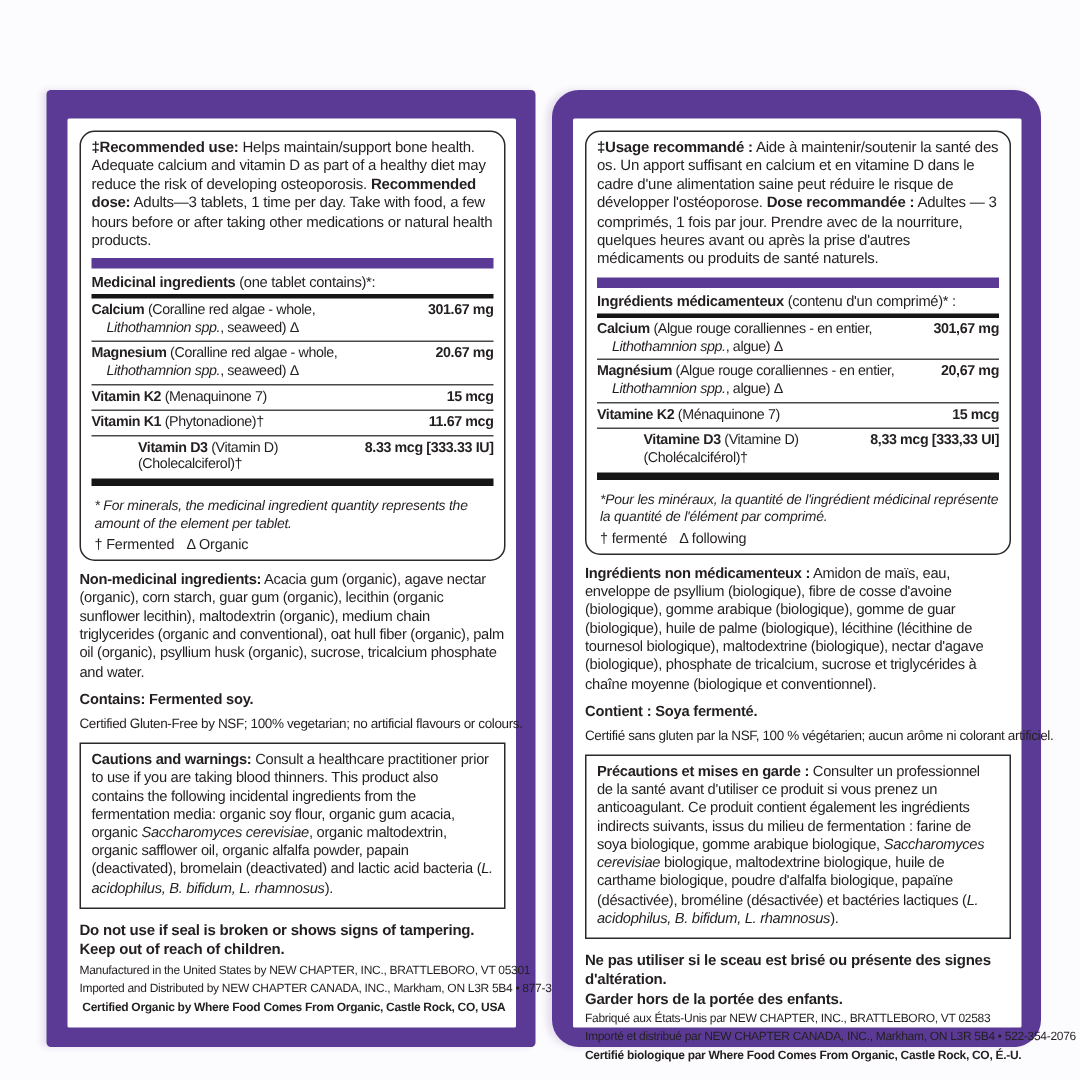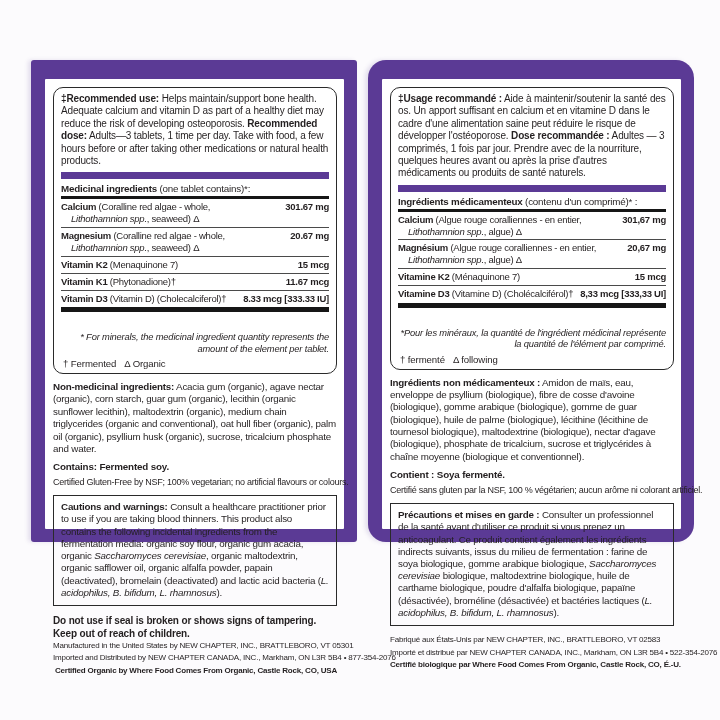--- a/index.html
+++ b/index.html
@@ -7,21 +7,21 @@
     width:720px;height:720px;
     background:#fcfbfd;
     font-family:"Liberation Sans","DejaVu Sans",sans-serif;
     color:#231f20;
     position:relative;
     overflow:hidden;
   }
   .panel{
     position:absolute;
     top:60px;
-    width:326px;height:482px;
+    width:326px;height:638px;
     background:#5b3a95;
     border-radius:3px;
     box-sizing:border-box;
     padding:19px 13px 13px 14px;
     box-shadow:-3px 0 4px rgba(90,60,150,0.15);
   }
   .panel.left{left:31px;}
   .panel.right{left:368px;border-radius:18px;}
   .inner{
     background:#ffffff;
@@ -47,27 +47,27 @@
     font-size:9.8px;letter-spacing:-0.2px;padding:1px 0 2px 0;
   }
   .bar-3{height:3px;background:#161616;}
   .bar-5{height:5px;background:#161616;margin-top:1px;}
   .row{
     display:flex;justify-content:space-between;align-items:flex-start;
     border-bottom:1px solid #4a4a4a;
     padding:2px 0 2px 0;
     font-size:9.5px;line-height:1.25;letter-spacing:-0.25px;
   }
-  .row:last-of-type{border-bottom:none;}
+  .row:last-of-type{border-bottom:none;margin-left:31px;}
   .row .name{flex:1 1 auto;}
   .row .val{flex:0 0 auto;font-weight:bold;white-space:nowrap;padding-left:6px;}
   .name .l2{display:block;padding-left:10px;}
   .footnote{
     font-size:9.3px;font-style:italic;line-height:1.22;letter-spacing:-0.15px;
-    margin-top:20px;padding-left:2px;text-align:right;
+    margin-top:8px;padding-left:2px;
   }
   .legend{
     font-size:9.6px;margin-top:3px;padding-left:2px;letter-spacing:-0.1px;
   }
   .legend span{margin-right:8px;}
   .para{
     font-size:9.8px;line-height:1.26;letter-spacing:-0.2px;
     margin-bottom:6px;
   }
   .contains{font-size:9.8px;font-weight:bold;margin-bottom:5px;letter-spacing:-0.15px;}
@@ -202,20 +202,24 @@
       <b>Ingrédients non médicamenteux :</b><span> Amidon de maïs, eau, enveloppe de psyllium (biologique), fibre de cosse d'avoine (biologique), gomme arabique (biologique), gomme de guar (biologique), huile de palme (biologique), lécithine (lécithine de tournesol biologique), maltodextrine (biologique), nectar d'agave (biologique), phosphate de tricalcium, sucrose et triglycérides à chaîne moyenne (biologique et conventionnel).</span>
     </div>
 
     <div class="contains">Contient : Soya fermenté.</div>
     <div class="certline">Certifié sans gluten par la NSF, 100 % végétarien; aucun arôme ni colorant artificiel.</div>
 
     <div class="caution-box">
       <b>Précautions et mises en garde :</b><span> Consulter un professionnel de la santé avant d'utiliser ce produit si vous prenez un anticoagulant. Ce produit contient également les ingrédients indirects suivants, issus du milieu de fermentation : farine de soya biologique, gomme arabique biologique, </span><i>Saccharomyces cerevisiae</i><span> biologique, maltodextrine biologique, huile de carthame biologique, poudre d'alfalfa biologique, papaïne (désactivée), broméline (désactivée) et bactéries lactiques (</span><i>L. acidophilus, B. bifidum, L. rhamnosus</i><span>).</span>
     </div>
 
+    <div class="tamper">
+      <div>Ne pas utiliser si le sceau est brisé ou présente des signes d'altération.</div>
+      <div>Garder hors de la portée des enfants.</div>
+    </div>
 
     <div class="mfg">
       <div>Fabriqué aux États-Unis par NEW CHAPTER, INC., BRATTLEBORO, VT 02583</div>
       <div>Importé et distribué par NEW CHAPTER CANADA, INC., Markham, ON  L3R 5B4 • 522-354-2076</div>
       <div class="b">Certifié biologique par Where Food Comes From Organic, Castle Rock, CO, É.-U.</div>
     </div>
 
   </div>
 </div>
 

